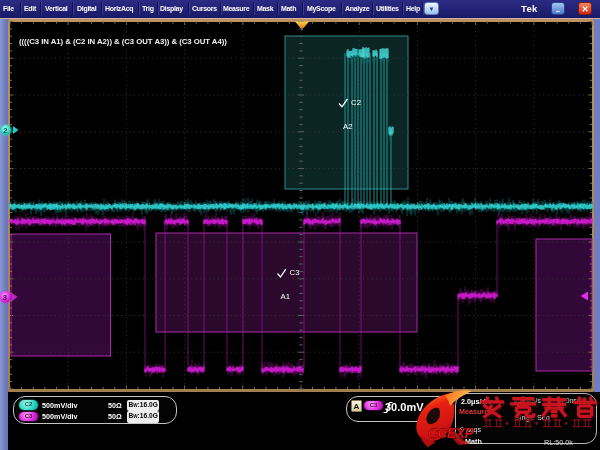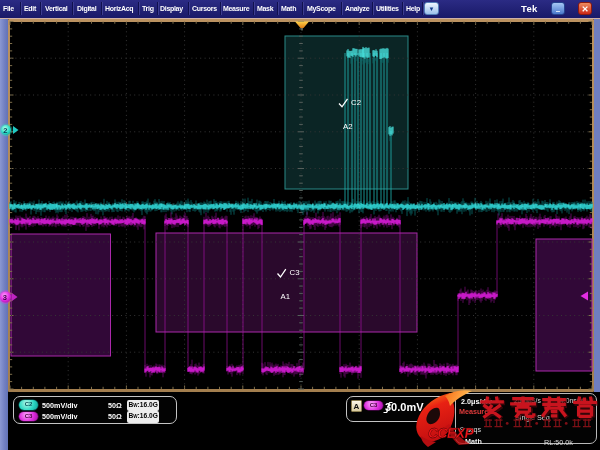--- a/index.html
+++ b/index.html
@@ -11,21 +11,21 @@
 #minbtn{position:absolute;left:551px;top:2px;width:14px;height:13px;border-radius:3px;background:linear-gradient(#a6c8f4,#4a78cc);border:1px solid #26448e;color:#fff;font-size:8px;font-weight:bold;text-align:center;line-height:16px}
 #clsbtn{position:absolute;left:578px;top:2px;width:14px;height:13px;border-radius:3px;background:linear-gradient(#f08c60,#cc2818);border:1px solid #8e1a10;color:#fff;font-size:8.5px;font-weight:bold;text-align:center;line-height:12px}
 #pinkline{position:absolute;left:0;top:17.5px;width:600px;height:1.5px;background:#cfb0a6}
 #lstrip{position:absolute;left:0;top:19px;width:7.5px;height:431px;background:linear-gradient(90deg,#97a5dc,#76x)}
 #lstrip{background:linear-gradient(90deg,#8b98d2 0%,#7280c2 55%,#6272b6 100%)}
 #rstrip{position:absolute;left:594px;top:19px;width:6px;height:372.5px;background:#6f7ec0}
 #frame{position:absolute;left:7.5px;top:19px;width:586.5px;height:372.5px;background:linear-gradient(#bb9260,#a37e4e);border-radius:1px}
 #grat{position:absolute;left:10px;top:21.5px;width:582px;height:367.5px;background:#000}
 #eq{position:absolute;left:19px;top:37px;font-size:7.8px;font-weight:bold;color:#f2f2f2;letter-spacing:-0.05px}
 #bottom{position:absolute;left:7.5px;top:391.5px;width:592.5px;height:58.5px;background:#000}
-.panel{position:absolute;border:1px solid #c4c4c4;border-radius:7px;background:#030303}
+.panel{position:absolute;border:1px solid #c4c4c4;border-radius:12px;background:#030303}
 #p1{left:13px;top:396px;width:164px;height:28px}
 #p2{left:346px;top:396px;width:107px;height:26px}
 #p3{left:455px;top:392.5px;width:142px;height:51px;border-color:#b9b9b9}
 .pill{position:absolute;width:19px;height:9.5px;border-radius:5px;font-size:6px;font-weight:bold;text-align:center;line-height:9.5px}
 .pc2{background:radial-gradient(circle at 40% 32%,#b6f6e6,#2bd8c4 55%,#0c9e96);color:#07505c;box-shadow:0 0 0 0.5px #0a6a66}
 .pc3{background:radial-gradient(circle at 40% 32%,#fda6fd,#dc2cdc 55%,#a00aa0);color:#46053c;box-shadow:0 0 0 0.5px #6d086d}
 .rt{position:absolute;font-size:7.2px;font-weight:bold;color:#fff;white-space:nowrap}
 .bw{position:absolute;background:#ededed;border-radius:2px;color:#000;font-size:6.6px;font-weight:bold;padding:1px 1.5px;line-height:8.5px}
 .g3{color:#ddd;font-weight:normal}
 #wm{position:absolute;left:0;top:0;width:512px;height:450px;pointer-events:none}
@@ -134,20 +134,21 @@
       <circle cx="6" cy="130" r="6.5" fill="#2ce0c0" opacity="0.35"></circle>
       <circle cx="6" cy="130" r="5" fill="url(#m2)"></circle>
       <path d="M13 126 L18.5 130 L13 134 Z" fill="#25e0d8" opacity="0.9"></path>
       <text x="3.2" y="133" font-size="7.5" font-weight="bold" fill="#073a56">2</text>
       <circle cx="5.5" cy="297" r="7" fill="#e32ce3" opacity="0.4"></circle>
       <circle cx="5.5" cy="297" r="5.5" fill="url(#m3)"></circle>
       <path d="M12 293 L17.5 297 L12 301 Z" fill="#e32ce3" opacity="0.8"></path>
       <text x="2.8" y="300" font-size="7.5" font-weight="bold" fill="#3c0644">3</text>
       <path d="M588 291.5 L588 300.5 L580.5 296 Z" fill="#e32ce3"></path>
     </svg>
+<div id="eq">((((C3 IN A1) &amp; (C2 IN A2)) &amp; (C3 OUT A3)) &amp; (C3 OUT A4))</div>
 <div id="bottom"></div>
 <div class="panel" id="p1">
   <span class="pill pc2" style="left:5px;top:3px">C2</span>
   <span class="rt" style="left:28px;top:3.5px">500mV/div</span>
   <span class="rt" style="left:94px;top:3.5px">50Ω</span>
   <span class="bw" style="left:113px;top:2.5px">B<span style="font-size:4.6px">W</span>:16.0G</span>
   <span class="pill pc3" style="left:5px;top:14.5px">C3</span>
   <span class="rt" style="left:28px;top:15px">500mV/div</span>
   <span class="rt" style="left:94px;top:15px">50Ω</span>
   <span class="bw" style="left:113px;top:14px">B<span style="font-size:4.6px">W</span>:16.0G</span>

